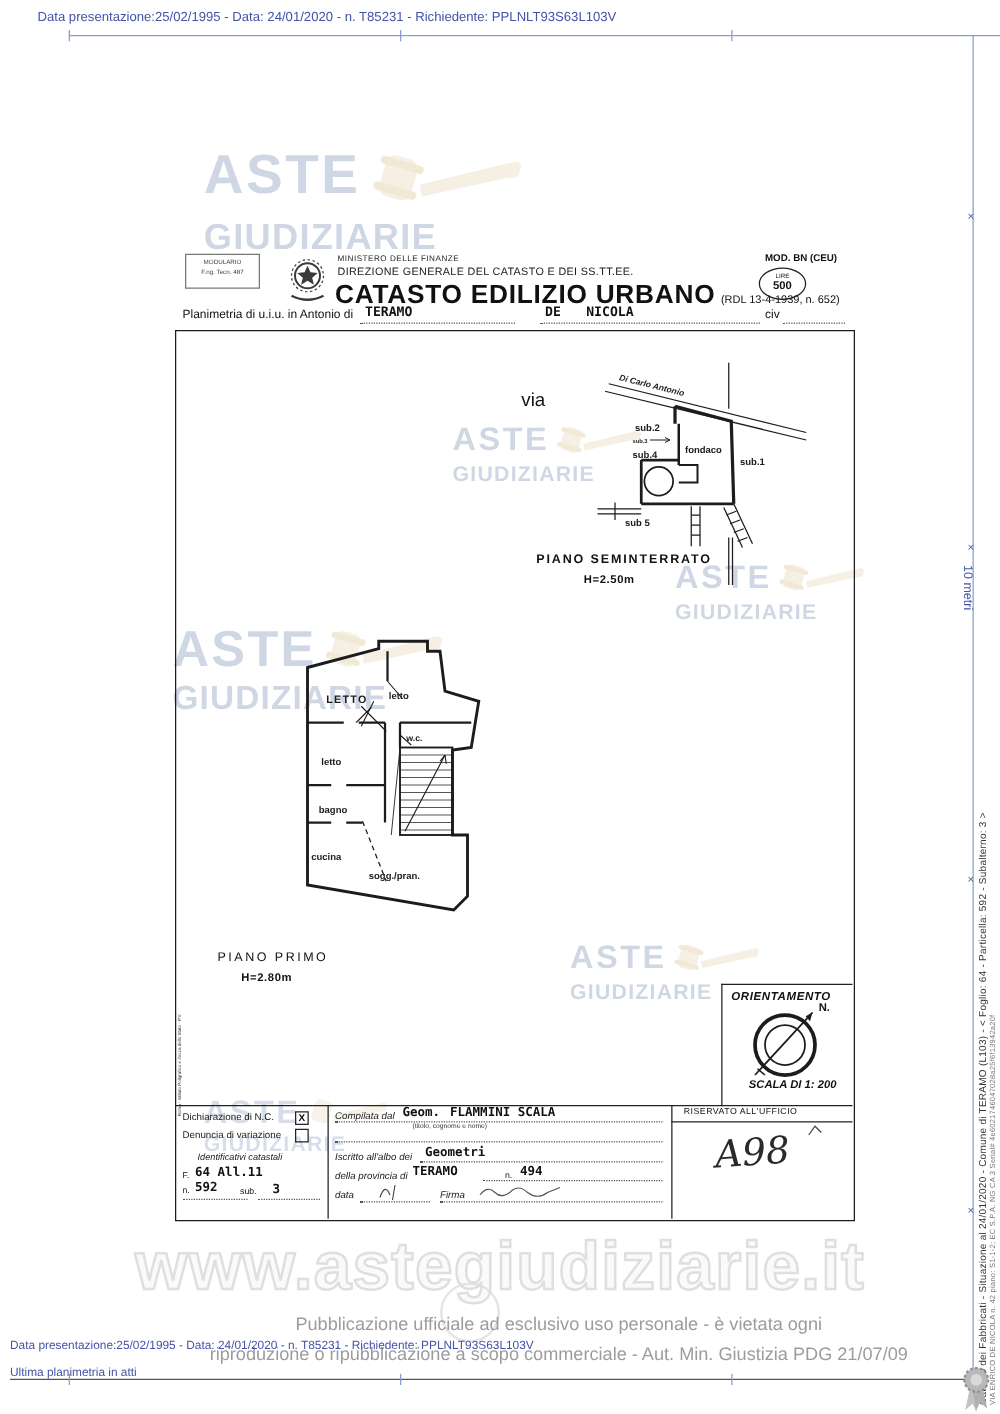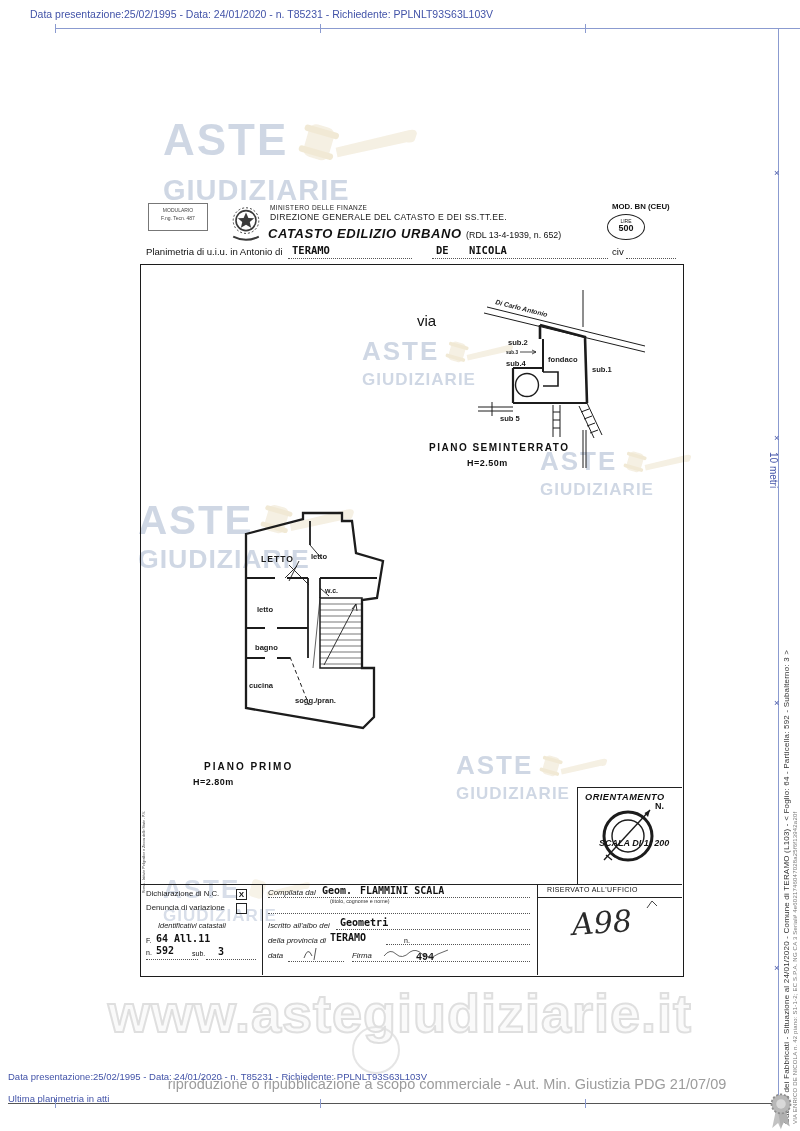--- a/index.html
+++ b/index.html
@@ -160,21 +160,21 @@
   <svg class="abs" style="left:226px;top:201px;" width="40" height="44" viewBox="0 0 50 54">
     <circle cx="25" cy="24" r="16" fill="none" stroke="#3a3a3a" stroke-width="1.2" stroke-dasharray="2.5 2.5"></circle>
     <circle cx="25" cy="24" r="12.5" fill="none" stroke="#3a3a3a" stroke-width="2"></circle>
     <path d="M25 14 l3 6.6 7.2.6 -5.5 4.7 1.7 7 -6.4-3.8 -6.4 3.8 1.7-7 -5.5-4.7 7.2-.6 Z" fill="#3a3a3a"></path>
     <path d="M9 44 Q25 52 41 44" stroke="#3a3a3a" stroke-width="2.4" fill="none"></path>
   </svg>
 
   <div class="abs" style="left:270px;top:204px;font-size:6.5px;letter-spacing:.4px;color:#222;">MINISTERO DELLE FINANZE</div>
   <div class="abs" style="left:270px;top:212px;font-size:8.6px;letter-spacing:.3px;color:#1a1a1a;">DIREZIONE GENERALE DEL CATASTO E DEI SS.TT.EE.</div>
   <div class="abs" style="left:268px;top:224px;white-space:nowrap;">
-    <span style="font-size:13px;font-weight:bold;letter-spacing:.6px;font-style:italic;">CATASTO EDILIZIO URBANO</span>
+    <span style="font-size:21px;font-weight:bold;letter-spacing:.6px;">CATASTO EDILIZIO URBANO</span>
     <span style="font-size:8.8px;">(RDL 13-4-1939, n. 652)</span>
   </div>
   <div class="abs" style="left:612px;top:202px;font-size:7.8px;font-weight:bold;">MOD. BN (CEU)</div>
   <div class="lire">
     <div class="l1">LIRE</div>
     <div class="l2">500</div>
   </div>
 
   <div class="abs" style="left:146px;top:246px;font-size:9.6px;">Planimetria di u.i.u. in Antonio di</div>
   <div class="dotline" style="left:288px;top:257px;width:124px;"></div>
@@ -239,34 +239,34 @@
       <path d="M88,163 L95,93" stroke-width=".7"></path>
     </g>
     <text x="36" y="57" class="roomlbl" font-size="8.6" letter-spacing="1" fill="#1c1c1c">LETTO</text>
     <text x="86" y="54" class="roomlbl" font-size="7.6" fill="#1c1c1c">letto</text>
     <text x="32" y="107" class="roomlbl" font-size="7.6" fill="#1c1c1c">letto</text>
     <text x="100" y="88" class="roomlbl" font-size="7" fill="#1c1c1c">w.c.</text>
     <text x="30" y="145" class="roomlbl" font-size="7.6" fill="#1c1c1c">bagno</text>
     <text x="24" y="183" class="roomlbl" font-size="7.6" fill="#1c1c1c">cucina</text>
     <text x="70" y="198" class="roomlbl" font-size="7.6" fill="#1c1c1c">sogg./pran.</text>
   </svg>
-  <div class="abs" style="left:204px;top:761px;font-size:10px;font-weight:bold;letter-spacing:2px;">PIANO PRIMO</div>
+  <div class="abs" style="left:174px;top:761px;font-size:10px;font-weight:normal;letter-spacing:2px;">PIANO PRIMO</div>
   <div class="abs" style="left:193px;top:777px;font-size:9px;font-weight:bold;letter-spacing:.5px;">H=2.80m</div>
 
   <div class="abs" style="left:577px;top:787px;width:104px;height:97px;border-left:1.3px solid #222;border-top:1.3px solid #222;"></div>
   <div class="abs it" style="left:585px;top:792px;font-size:9.2px;font-weight:bold;letter-spacing:.5px;">ORIENTAMENTO</div>
   <div class="abs" style="left:655px;top:801px;font-size:9px;font-weight:bold;">N.</div>
   <svg class="abs" style="left:596px;top:805px;" width="64" height="60" viewBox="0 0 64 60">
     <circle cx="32" cy="31" r="24" stroke="#1c1c1c" stroke-width="3" fill="none"></circle>
     <circle cx="32" cy="31" r="16" stroke="#1c1c1c" stroke-width="1.4" fill="none"></circle>
     <line x1="8" y1="55" x2="54" y2="5" stroke="#1c1c1c" stroke-width="1.4"></line>
     <path d="M54,5 L48.5,8 L52,12 Z" fill="#1c1c1c"></path>
     <path d="M10,50 L16,55 M13,47 L19,52" stroke="#1c1c1c" stroke-width="1.2"></path>
   </svg>
-  <div class="abs it" style="left:599px;top:838px;font-size:9px;font-weight:bold;">SCALA DI 1: 200</div>
+  <div class="abs it" style="left:599px;top:862px;font-size:9px;font-weight:bold;">SCALA DI 1: 200</div>
 
   <div class="hline" style="left:140px;top:884px;width:542px;"></div>
   <div class="vline" style="left:262px;top:884px;height:91px;"></div>
   <div class="vline" style="left:537px;top:884px;height:91px;"></div>
 
   <div class="abs formlbl" style="left:146px;top:889px;">Dichiarazione di N.C.</div>
   <div class="chk" style="left:236px;top:889px;">X</div>
   <div class="abs formlbl" style="left:146px;top:903px;">Denuncia di variazione</div>
   <div class="chk" style="left:236px;top:903px;"></div>
   <div class="abs it" style="left:158px;top:921px;font-size:7.4px;color:#222;">Identificativi catastali</div>
@@ -284,21 +284,21 @@
   <div class="abs typed" style="left:360px;top:885px;font-size:10px;">FLAMMINI SCALA</div>
   <div class="dotline" style="left:268px;top:896px;width:262px;"></div>
   <div class="abs" style="left:330px;top:898px;font-size:5.4px;color:#333;">(titolo, cognome e nome)</div>
   <div class="dotline" style="left:268px;top:912px;width:262px;"></div>
   <div class="abs it formlbl" style="left:268px;top:921px;">Iscritto all'albo dei</div>
   <div class="abs typed" style="left:340px;top:917px;font-size:10px;">Geometri</div>
   <div class="dotline" style="left:336px;top:928px;width:194px;"></div>
   <div class="abs it formlbl" style="left:268px;top:936px;">della provincia di</div>
   <div class="abs typed" style="left:330px;top:932px;font-size:10px;">TERAMO</div>
   <div class="abs" style="left:404px;top:937px;font-size:7px;">n.</div>
-  <div class="abs typed" style="left:416px;top:952px;font-size:10px;font-family:Liberation Mono, monospace;">494</div>
+  <div class="abs typed" style="left:416px;top:932px;font-size:10px;">494</div>
   <div class="dotline" style="left:386px;top:943px;width:144px;"></div>
   <div class="abs it formlbl" style="left:268px;top:951px;">data</div>
   <div class="dotline" style="left:288px;top:960px;width:56px;"></div>
   <svg class="abs" style="left:300px;top:944px;" width="30" height="18">
       <path d="M4,14 Q8,2 12,12 M16,4 L14,16" stroke="#444" stroke-width=".9" fill="none"></path>
     </svg>
   <div class="abs it formlbl" style="left:352px;top:951px;text-align:right;">Firma</div>
   <svg class="abs" style="left:380px;top:944px;" width="80" height="18">
       <path d="M4,12 q6,-8 12,-2 q6,6 14,-2 q6,-4 12,2 q8,6 16,0 l10,-4" stroke="#555" stroke-width=".9" fill="none"></path>
     </svg>
@@ -307,20 +307,21 @@
   <div class="abs" style="left:547px;top:886px;font-size:7px;letter-spacing:.4px;">RISERVATO ALL'UFFICIO</div>
   <div class="hline" style="left:537px;top:897px;width:145px;height:1px;"></div>
   <div class="abs hand" style="left:572px;top:905px;font-size:30px;transform:rotate(-4deg);">A98</div>
   <svg class="abs" style="left:645px;top:898px;" width="16" height="12">
       <path d="M2,10 L7,3 L12,8" stroke="#444" stroke-width="1" fill="none"></path>
     </svg>
 
   <div class="sitewm">www.astegiudiziarie.it</div>
   <div class="faint-circle"></div>
 
+  <div class="abs graytxt" style="left:100px;top:1052px;width:694px;text-align:center;font-size:14.5px;">Pubblicazione ufficiale ad esclusivo uso personale - è vietata ogni</div>
   <div class="abs graytxt" style="left:100px;top:1076px;width:694px;text-align:center;font-size:14.5px;">riproduzione o ripubblicazione a scopo commerciale - Aut. Min. Giustizia PDG 21/07/09</div>
 
   <div class="abs smallblue" style="left:8px;top:1071px;">Data presentazione:25/02/1995 - Data: 24/01/2020 - n. T85231 - Richiedente: PPLNLT93S63L103V</div>
   <div class="abs smallblue" style="left:8px;top:1093px;">Ultima planimetria in atti</div>
 
   <div class="abs" style="left:8px;top:1103px;width:770px;height:1.4px;background:#555;"></div>
   <div class="tick-v" style="left:55px;top:1099px;"></div>
   <div class="tick-v" style="left:320px;top:1099px;"></div>
   <div class="tick-v" style="left:585px;top:1099px;"></div>
 

